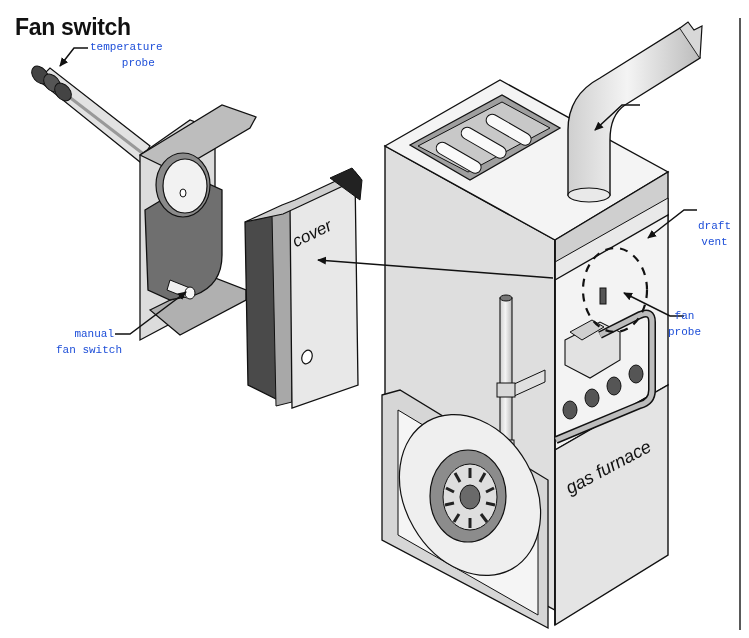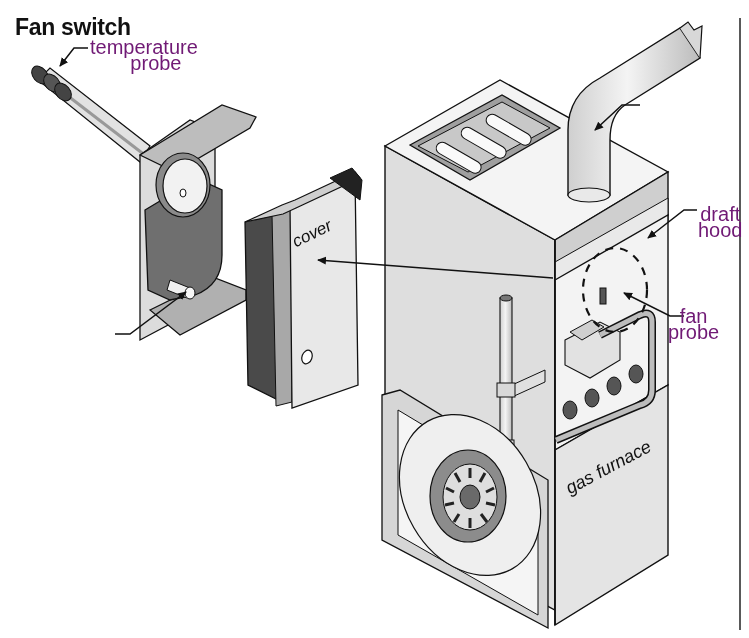--- a/index.html
+++ b/index.html
@@ -1,19 +1,19 @@
 <!DOCTYPE html>
 <html><head>
   <meta charset="utf-8">
   <style>
     html, body { margin: 0; padding: 0; background: #ffffff; }
     body { width: 749px; height: 638px; overflow: hidden; position: relative; font-family: "Liberation Sans", sans-serif; }
     #stage { position: absolute; left: 0; top: 0; width: 749px; height: 522px; }
     .title { position: absolute; left: 15px; top: 14px; font-size: 23px; font-weight: bold; color: #111; letter-spacing: -0.3px; }
-    .lbl { position: absolute; font-size: 20px; line-height: 16px; color: #701a75; text-align: center; }
+    .lbl { position: absolute; font-size: 11px; line-height: 16px; color: #1d4ed8; text-align: center; font-family: Liberation Mono, monospace; }
     .lbl.right { text-align: left; }
     .lbl.leftalign { text-align: right; }
     .rot { position: absolute; font-size: 17px; font-style: italic; color: #111; white-space: nowrap; transform-origin: left bottom; }
   </style>
 </head>
 <body>
 
 <div id="stage">
   <svg width="749" height="638" viewBox="0 0 749 638">
     <defs>
@@ -152,27 +152,31 @@
     </g>
   </svg>
 
   <div class="title">Fan switch</div>
 
   <div class="lbl right" style="left:90px; top:39px;">
     <div>temperature</div>
     <div style="padding-left:24px; text-align:center;">probe</div>
   </div>
 
+  <div class="lbl leftalign" style="left:36px; top:326px; width:78px;">
+    <div>manual</div>
+    <div style="margin-right:-8px;">fan switch</div>
+  </div>
 
   <div class="rot" style="left:298px; top:232px; transform: rotate(-26deg);">cover</div>
 
 
-  <div class="lbl" style="left:698px; top:206px;">
+  <div class="lbl" style="left:698px; top:218px;">
     <div>draft</div>
-    <div>hood</div>
+    <div>vent</div>
   </div>
 
   <div class="lbl" style="left:668px; top:308px;">
     <div>fan</div>
     <div>probe</div>
   </div>
 
   <div class="rot" style="left:572px; top:478px; transform: rotate(-28deg); font-size:18px;">gas furnace</div>
 </div>
 

